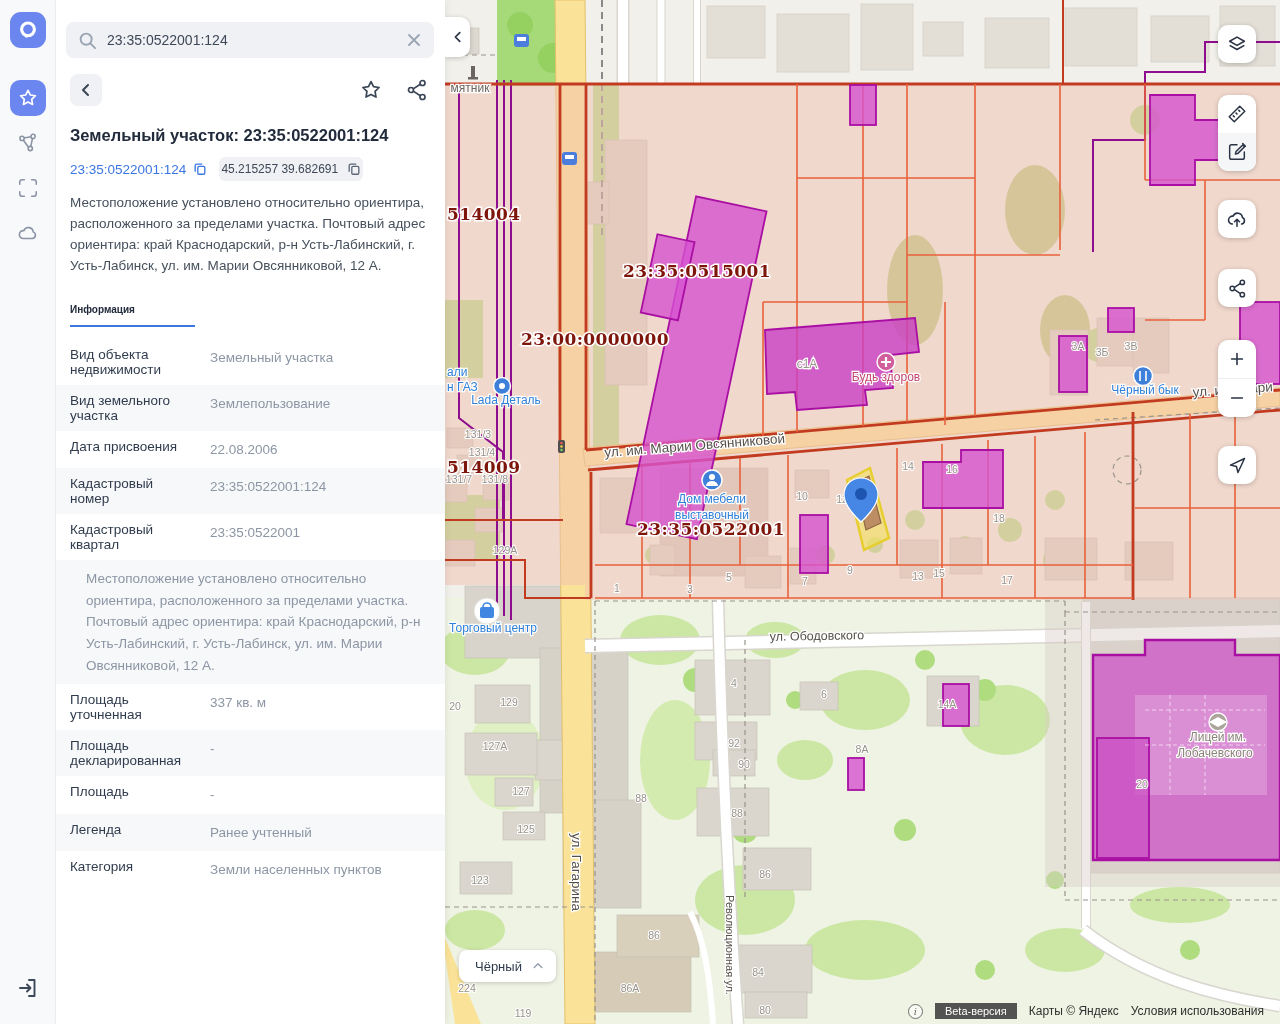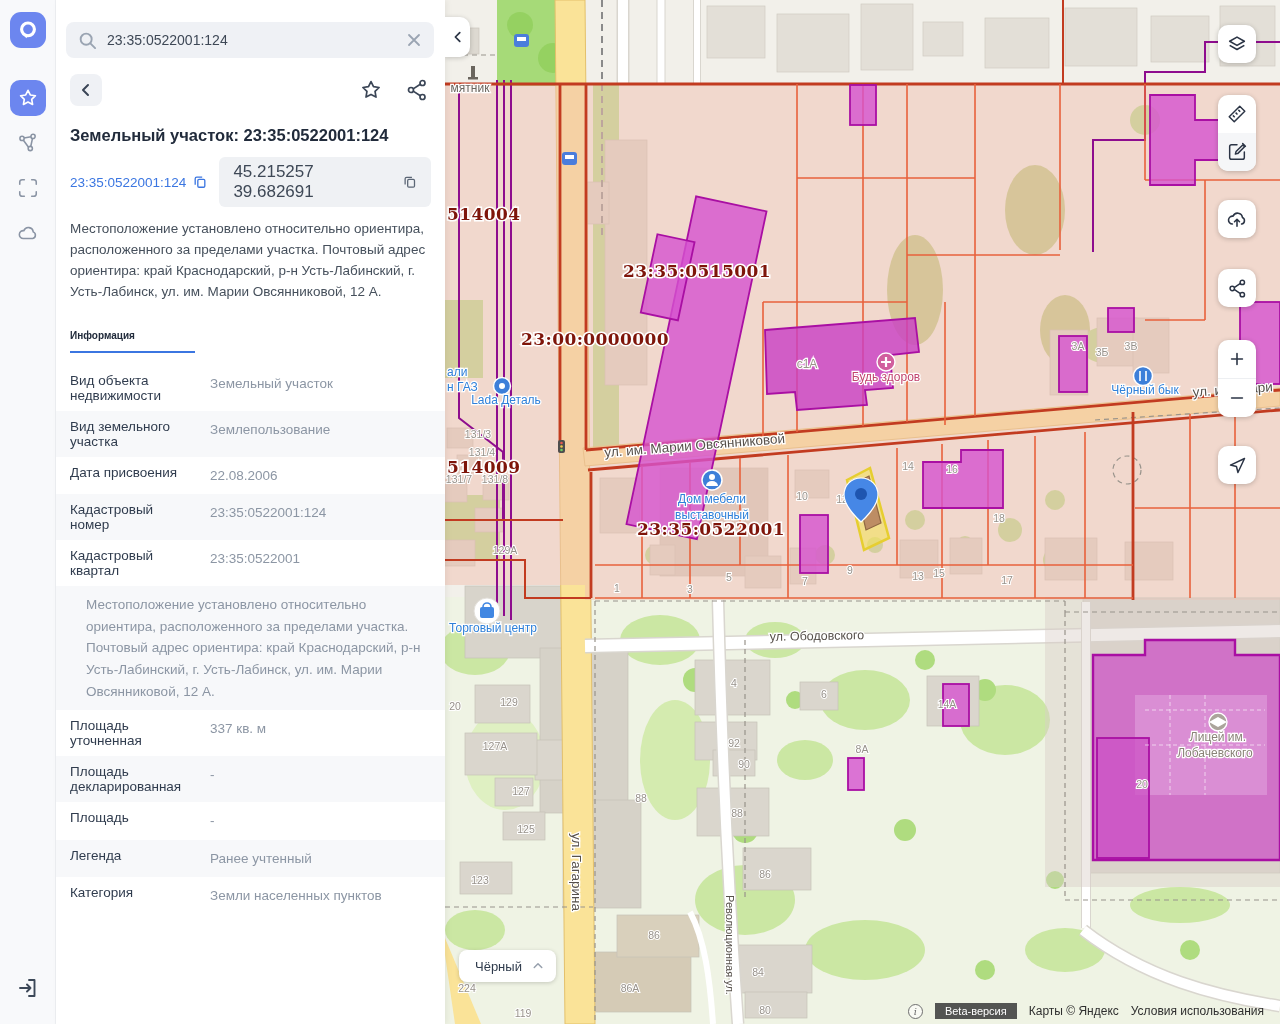--- a/index.html
+++ b/index.html
@@ -17,21 +17,21 @@
   
   .panel { width:389px; background:#fff; position:relative; overflow:hidden; flex-shrink:0; z-index:5; box-shadow:2px 0 6px rgba(0,0,0,.06); }
   .search-bar { margin:22px 11px 0 10px; height:36px; background:#EFF1F5; border-radius:8px; display:flex; align-items:center; padding:0 12px; gap:10px; }
   .search-bar input { border:none; background:transparent; flex:1; font-size:14px; color:#3E4856; outline:none; font-family:inherit; }
   .hdr-row { display:flex; align-items:center; margin:16px 16px 0 14px; }
   .back-btn { width:32px; height:32px; border-radius:8px; background:#EFF1F5; display:flex; align-items:center; justify-content:center; cursor:pointer; }
   .hdr-icons { margin-left:auto; display:flex; gap:22px; color:#3A4556; align-items:center; }
   .title { margin:20px 14px 0; font-size:16.5px; font-weight:700; color:#212B3B; }
   .chip-row { display:flex; align-items:center; gap:12px; margin:12px 14px 0; }
   .cad-link { color:#3B76E1; font-size:13.5px; display:flex; gap:7px; align-items:center; cursor:pointer; }
-  .coord-chip { background:#EFF1F4; border-radius:6px; padding:5px 14px; font-size:17px; color:#3E4856; display:flex; gap:9px; align-items:center; }
+  .coord-chip { background:#EFF1F4; border-radius:6px; padding:5px 2px; font-size:12px; color:#3E4856; display:flex; gap:9px; align-items:center; }
   .desc { margin:12px 14px 0; font-size:13.5px; line-height:1.55; color:#46505C; }
   .tabs { margin:22px 0 0 14px; }
   .tab { display:inline-block; font-size:10px; font-weight:700; color:#212B3B; padding-bottom:10px; border-bottom:2.5px solid #3B76E1; cursor:pointer; padding-right:60px; }
   .table { margin-top:12px; font-size:13.5px; }
   .trow { display:flex; padding:8px 14px; }
   .trow.alt { background:#F7F8FA; }
   .tlabel { width:124px; flex-shrink:0; color:#303C4E; line-height:15px; }
   .tvalue { flex:1; color:#8C96A4; line-height:21.6px; padding-left:16px; }
 
   
@@ -149,21 +149,21 @@
 
     <p class="desc">Местоположение установлено относительно ориентира, расположенного за пределами участка. Почтовый адрес ориентира: край Краснодарский, р-н Усть-Лабинский, г. Усть-Лабинск, ул. им. Марии Овсянниковой, 12 А.</p>
 
     <div class="tabs">
       <span class="tab">Информация</span>
     </div>
 
     <div class="table">
         <div class="trow">
           <div class="tlabel">Вид объекта недвижимости</div>
-          <div class="tvalue">Земельный участок</div>
+          <div class="tvalue">Земельный участка</div>
         </div>
         <div class="trow alt">
           <div class="tlabel">Вид земельного участка</div>
           <div class="tvalue">Землепользование</div>
         </div>
         <div class="trow">
           <div class="tlabel">Дата присвоения</div>
           <div class="tvalue">22.08.2006</div>
         </div>
         <div class="trow alt">

